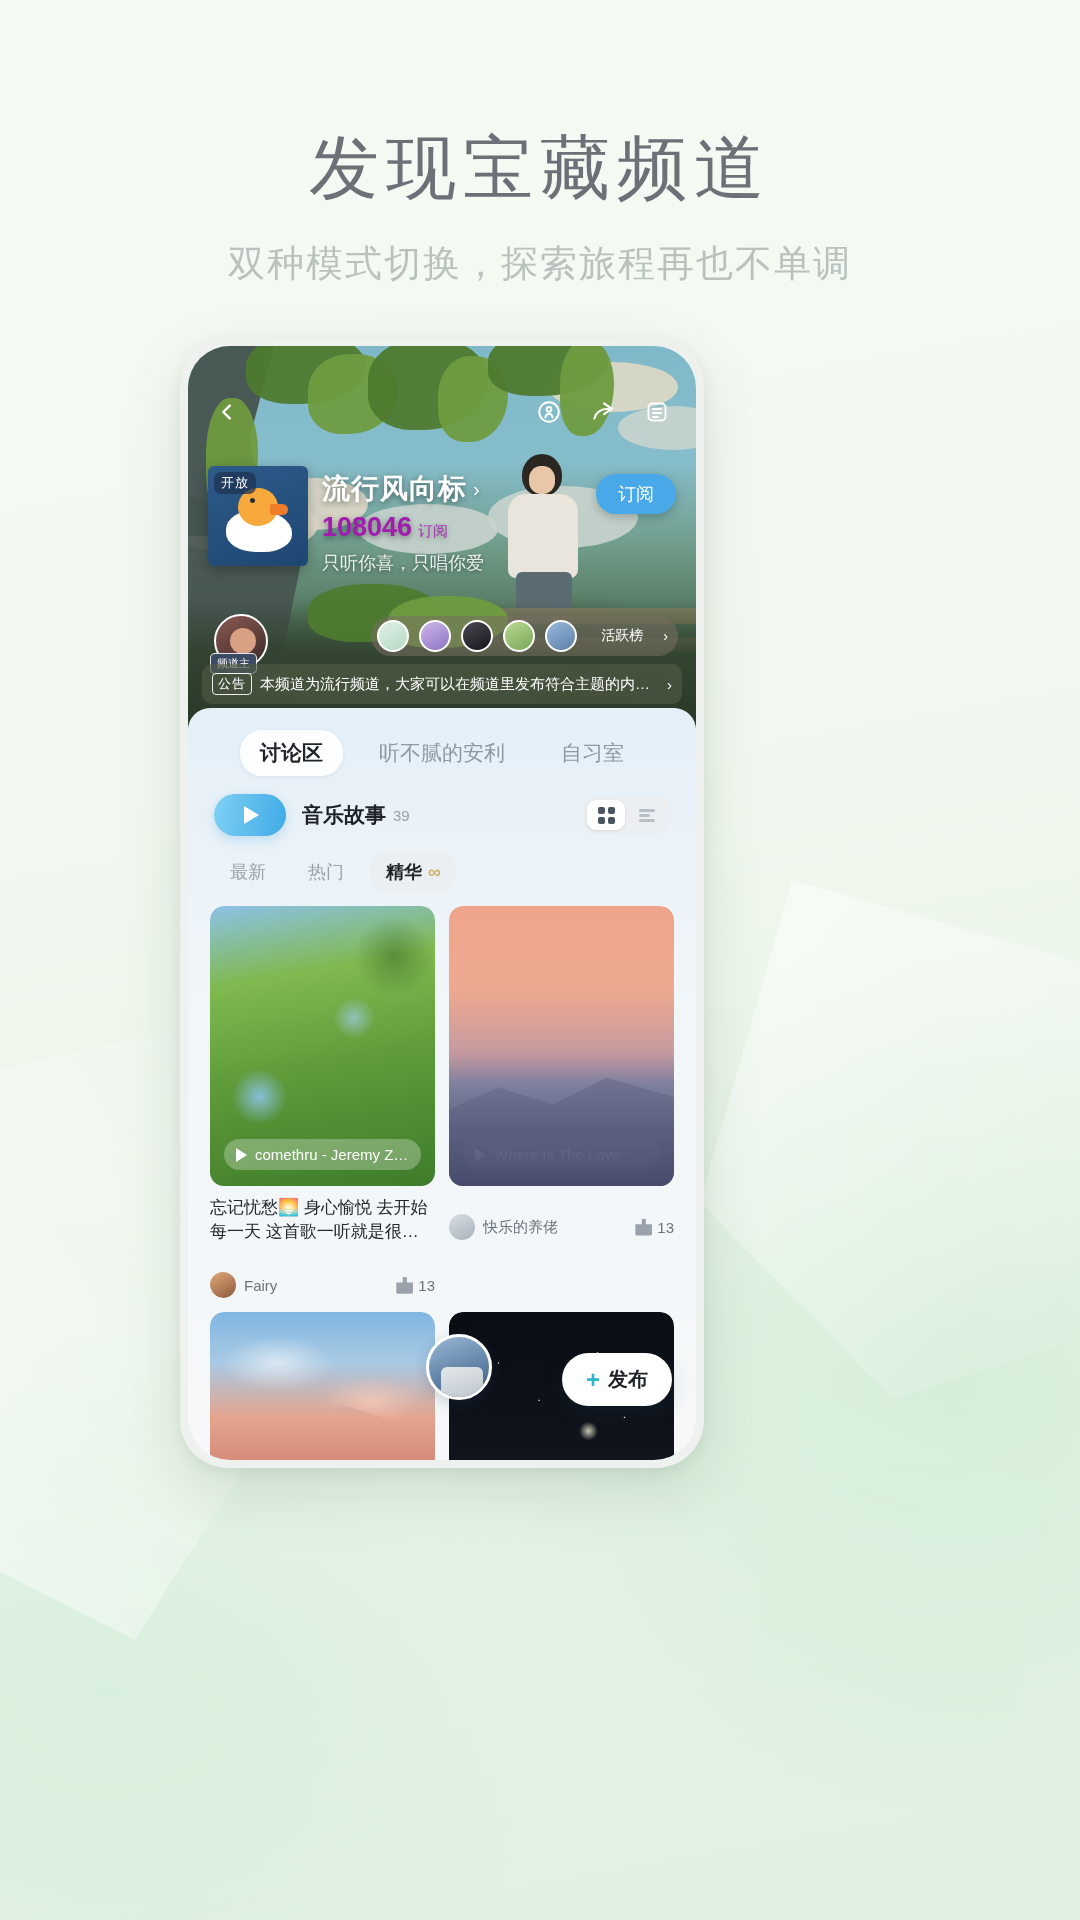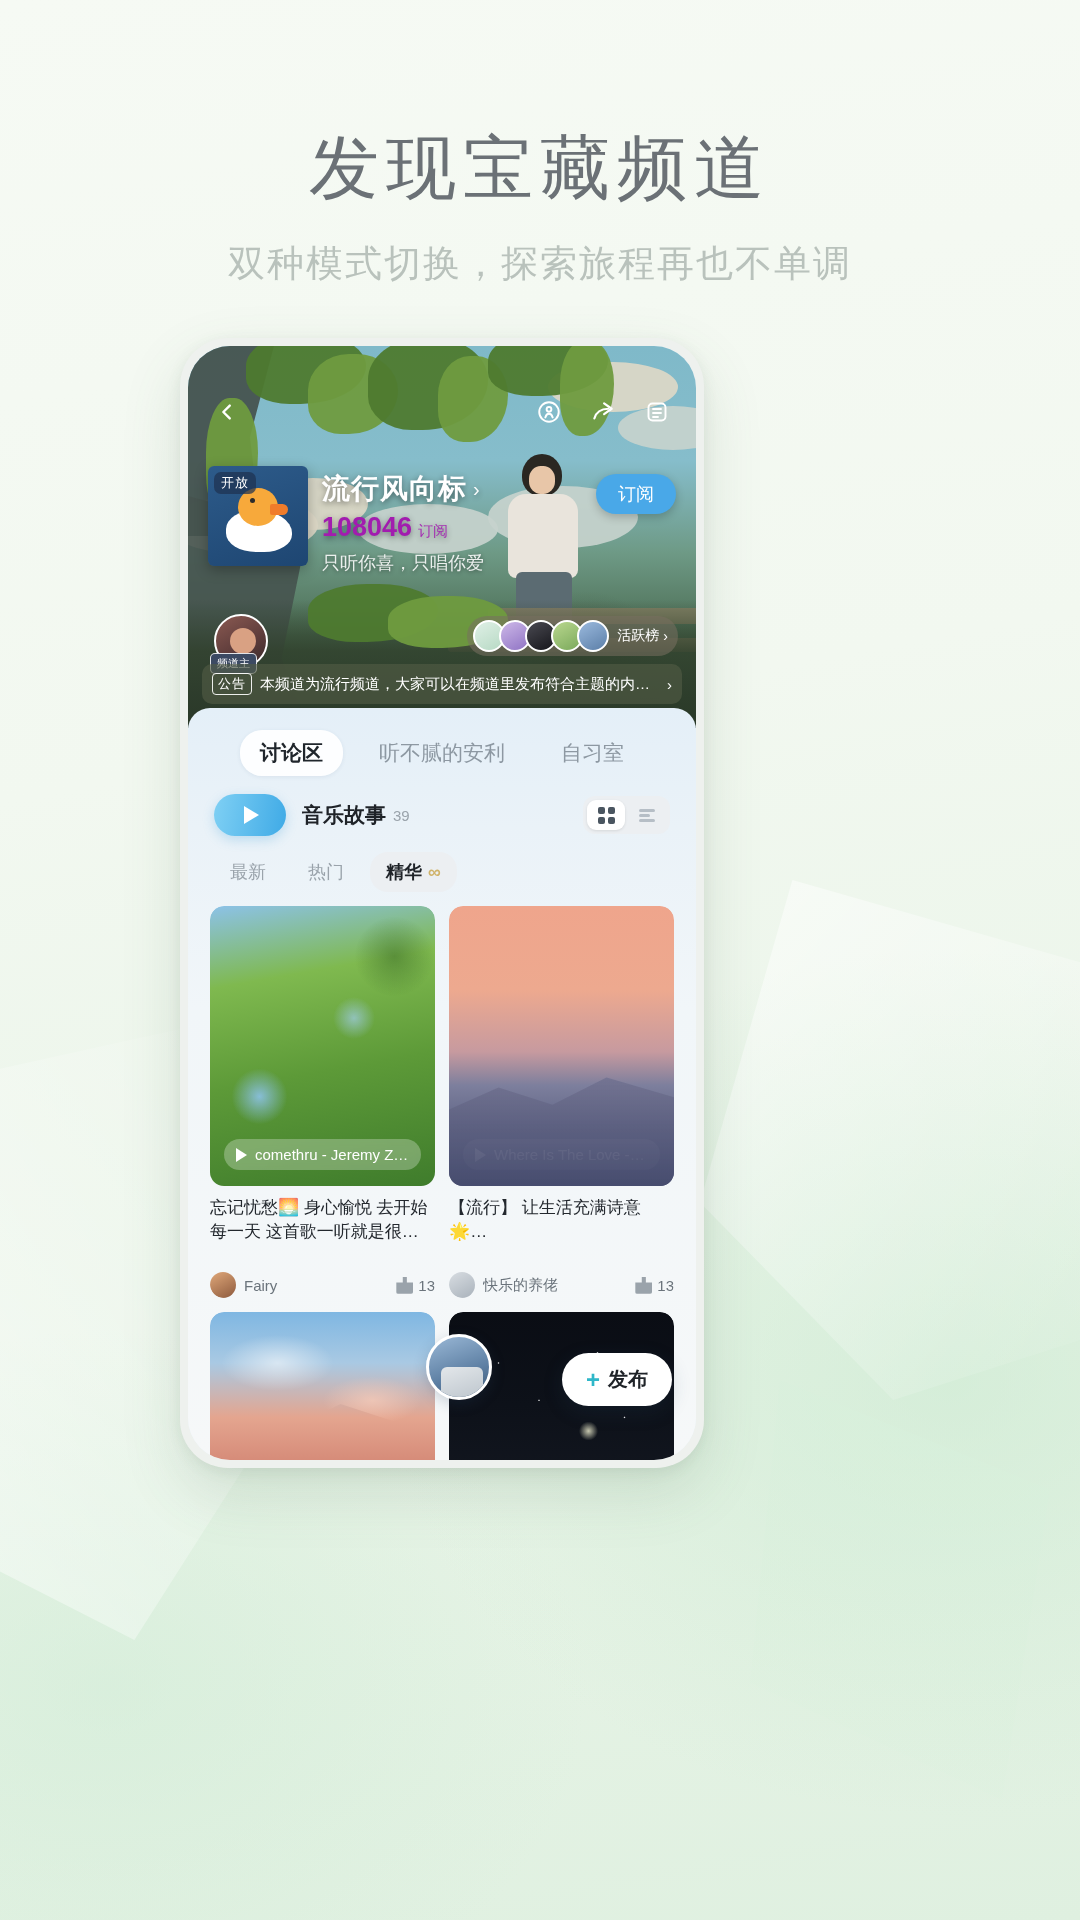--- a/index.html
+++ b/index.html
@@ -173,21 +173,21 @@
     content:''; position:absolute; left:14px; top:12px; width:26px; height:26px;
     background:#d9a183; border-radius:50%;
   }
   .owner .tag {
     position:absolute; left:-4px; bottom:-6px;
     background:#3c4a63; color:#fff; font-size:11px; padding:2px 6px;
     border-radius:5px; border:1px solid rgba(255,255,255,.85); white-space:nowrap;
   }
   .active-pill {
     position: absolute; right: 18px; top: 270px;
-    display:flex; align-items:center; gap:2px;
+    display:flex; align-items:center; gap:18px;
     background: rgba(120,112,96,.55); border-radius: 26px; padding: 4px 10px 4px 6px;
   }
   .face-av { width:32px; height:32px; border-radius:50%; border:2px solid #fff; margin-left:-8px; }
   .face-av:first-child { margin-left: 0; }
   .active-pill .lbl { color:#fff; font-size:14px; margin-left:6px; }
   .active-pill .chev { color:#fff; font-size:14px; margin-left:2px; }
 
   
   .notice {
     position:absolute; left: 14px; right: 14px; top: 318px;
@@ -539,22 +539,20 @@
           </div>
         </div>
 
         <div class="card">
           <div class="thumb thumb-2">
             <div class="song-pill">
               <span class="tri"></span>
               <span class="nm">Where Is The Love - …</span>
             </div>
           </div>
-          <div class="caption">【流行】
-让生活充满诗意🌟…</div>
           <div class="foot">
             <span class="av b"></span>
             <span class="nm">快乐的养佬</span>
             <span class="like">
               <span class="thumbup"></span>
               <span>13</span>
             </span>
           </div>
         </div>
 

